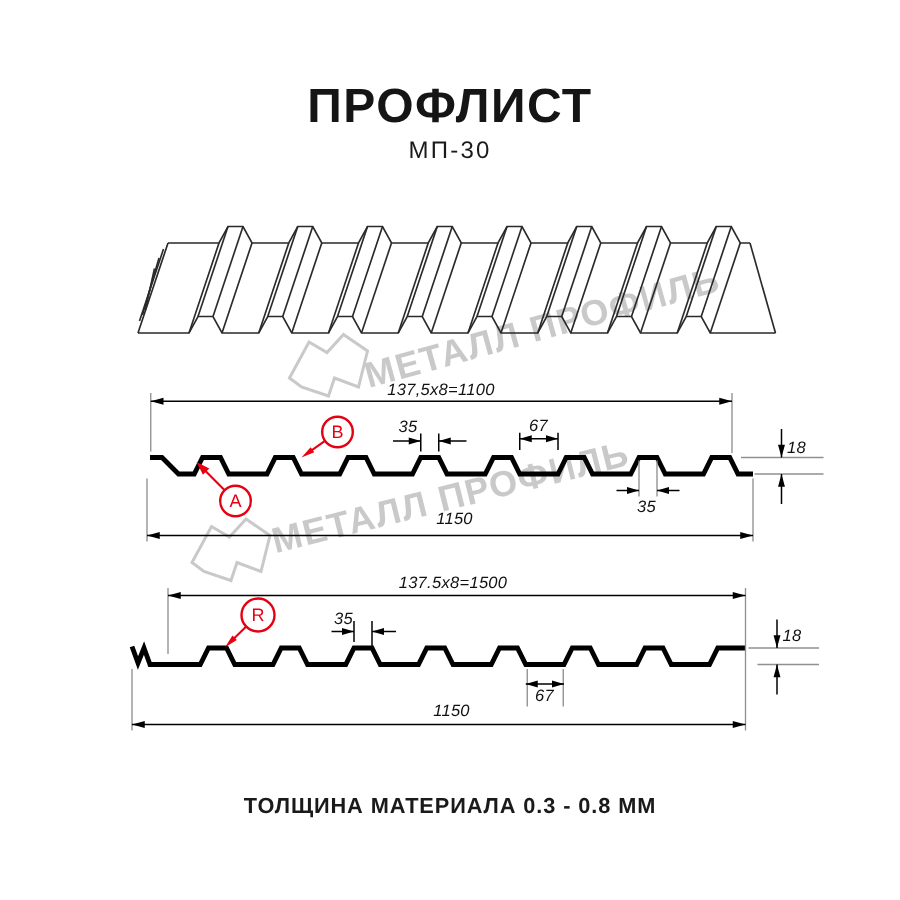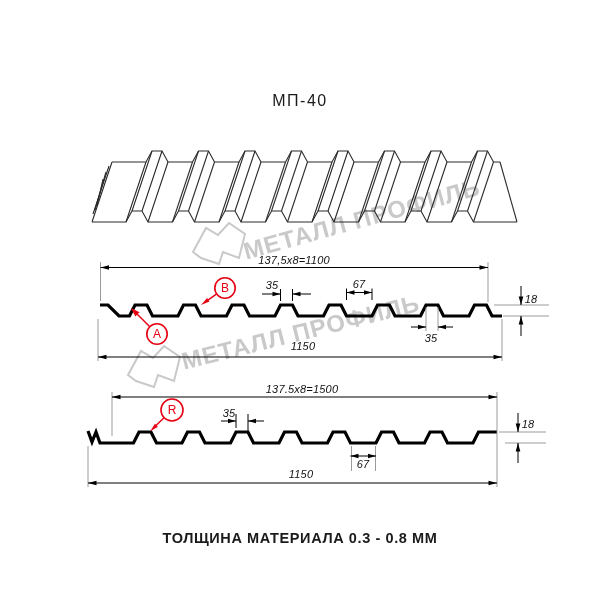--- a/index.html
+++ b/index.html
@@ -197,21 +197,22 @@
 
     <g>
       <g stroke="#e60012" fill="none">
         <circle cx="172" cy="410" r="11" stroke-width="1.6"></circle>
         <line x1="156" y1="425.6" x2="163.8" y2="418" stroke-width="1.4"></line>
       </g>
       <path d="M150,431.5 L157.9,426.7 L155,423.7 Z" fill="#e60012" stroke="none"></path>
     </g>
   </svg>
 
-  <div class="t subtitle" style="left:300px;top:101px">МП-40</div>
+  <div class="t title" style="left:300px;top:71px">ПРОФЛИСТ</div>
+  <div class="t subtitle" style="left:300px;top:101px">МП-30</div>
 
   <div class="t dim" style="left:294px;top:260px">137,5x8=1100</div>
   <div class="t dim" style="left:272px;top:285px">35</div>
   <div class="t dim" style="left:359px;top:284px">67</div>
   <div class="t dim" style="left:531px;top:299px">18</div>
   <div class="t dim" style="left:431px;top:338px">35</div>
   <div class="t dim" style="left:303px;top:346px">1150</div>
   <div class="t redletter" style="left:157px;top:334px">A</div>
   <div class="t redletter" style="left:225px;top:288px">B</div>
 

